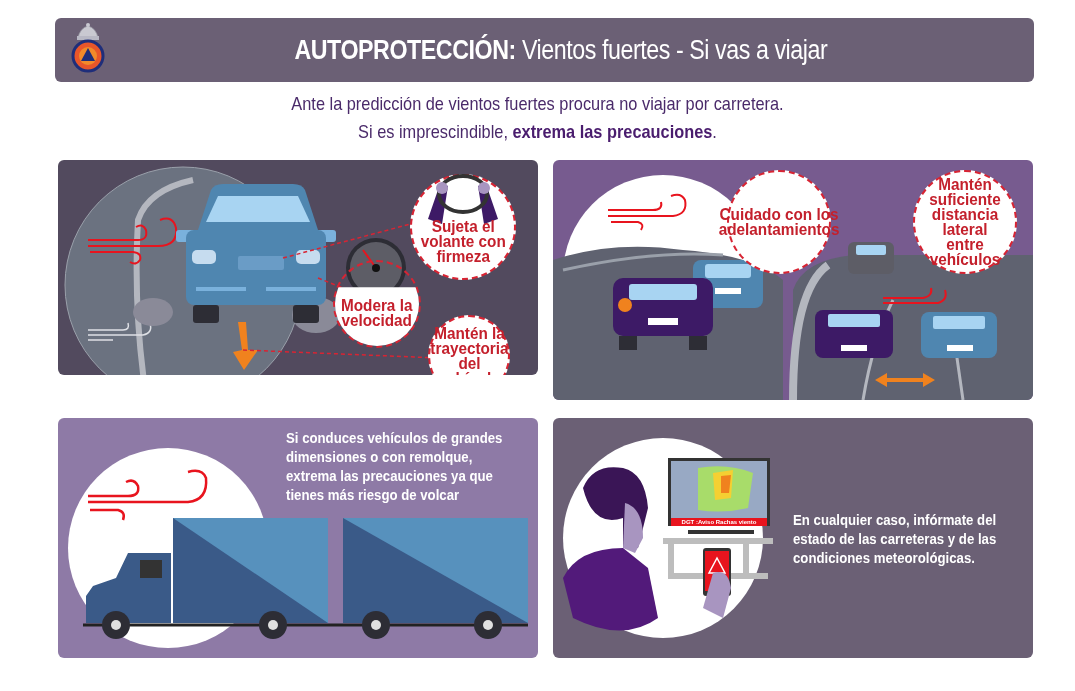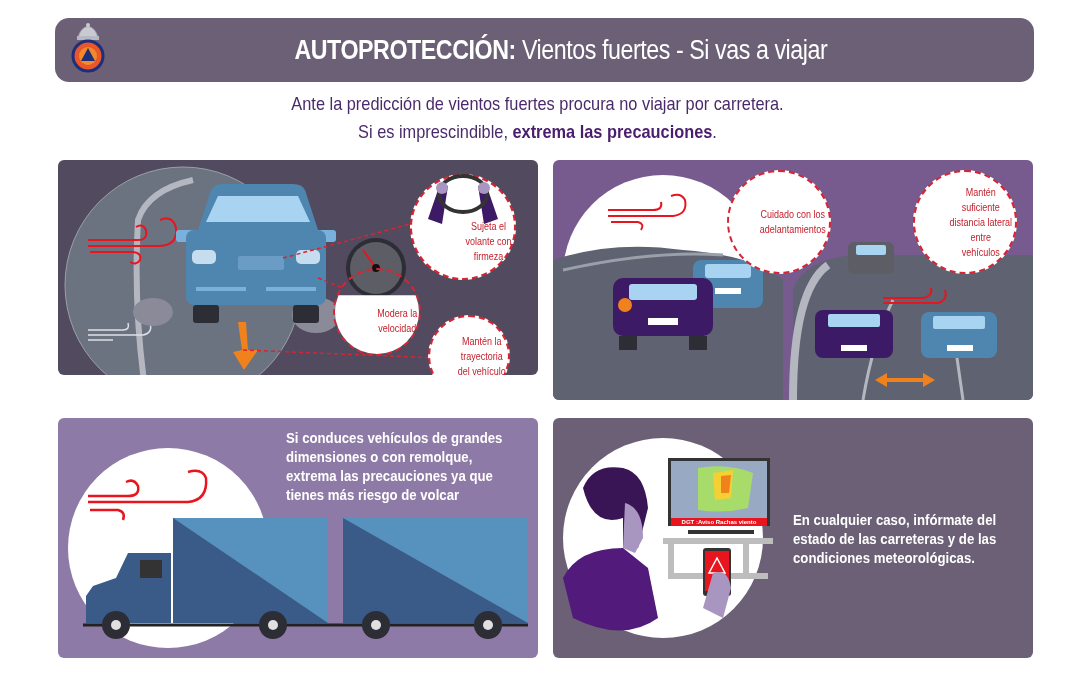--- a/index.html
+++ b/index.html
@@ -1,21 +1,21 @@
 <!DOCTYPE html>
 <html><head>
 <meta charset="utf-8">
 <style>
   * { box-sizing: border-box; margin: 0; padding: 0; }
   html, body { width: 1075px; height: 691px; background: #ffffff; overflow: hidden; }
   body { font-family: "Liberation Sans", "DejaVu Sans", sans-serif; position: relative; }
 
   .header {
     position: absolute; left: 55px; top: 18px; width: 979px; height: 64px;
-    background: #6b6075; border-radius: 14px;
+    background: #6b6075; border-radius: 6px;
     display: flex; align-items: center; justify-content: center; padding-left: 32px;
   }
   .logo { position: absolute; left: 3px; top: 2px; width: 60px; height: 60px; }
   .header-title { color: #ffffff; font-size: 27px; letter-spacing: -0.5px; transform: scaleX(0.86); white-space: nowrap; }
   .header-title b { font-weight: bold; }
   .header-title span.light { font-weight: normal; }
 
   .intro {
     position: absolute; left: 0; top: 90px; width: 1075px; text-align: center;
     color: #4a2a6a; font-size: 19px; line-height: 28px;
@@ -25,22 +25,22 @@
 
   .panel { position: absolute; border-radius: 6px; overflow: hidden; }
   .p1 { left: 58px; top: 160px; width: 480px; height: 215px; background: #524a5e; }
   .p2 { left: 553px; top: 160px; width: 480px; height: 240px; background: #775b8f; }
   .p3 { left: 58px; top: 418px; width: 480px; height: 240px; background: #8e7aa6; }
   .p4 { left: 553px; top: 418px; width: 480px; height: 240px; background: #6b6075; }
 
   .bubble {
     position: absolute; border-radius: 50%; background: #ffffff;
     border: 2px dashed #d82433;
-    display: flex; align-items: center; justify-content: flex-end; text-align: center;
-    color: #c4202c; font-weight: normal; font-size: 10px; line-height: 15px;
+    display: flex; align-items: center; justify-content: center; text-align: center;
+    color: #c4202c; font-weight: bold; font-size: 17px; line-height: 15px;
   }
   .bubble span { display: block; transform: scaleX(0.9); }
 
   .panel-text {
     position: absolute; color: #ffffff; font-weight: bold; font-size: 15px; line-height: 19px;
     transform-origin: left top; transform: scaleX(0.88);
   }
   svg { position: absolute; left: 0; top: 0; }
 </style>
 </head>
@@ -124,21 +124,21 @@
       <ellipse cx="53" cy="20" rx="24" ry="18" fill="none" stroke="#333" stroke-width="4"></ellipse>
       <circle cx="32" cy="14" r="6" fill="#a895c0"></circle>
       <circle cx="74" cy="14" r="6" fill="#a895c0"></circle>
     </svg>
     <div style="position:relative;">
       <span>Sujeta el</span>
       <span>volante con</span>
       <span>firmeza</span>
     </div>
   </div>
-  <div class="bubble" style="left:275px;top:108px;width:88px;height:88px;padding-top:18px;background:transparent;border-color:#d82433;">
+  <div class="bubble" style="left:275px;top:100px;width:88px;height:88px;padding-top:18px;background:transparent;border-color:#d82433;">
     <div style="background:#fff;position:absolute;inset:0;border-radius:50%;clip-path:inset(30% 0 0 0);"></div>
     <div style="position:relative;">
       <span>Modera la</span>
       <span>velocidad</span>
     </div>
   </div>
   <div class="bubble" style="left:370px;top:155px;width:82px;height:82px;">
     <div>
       <span>Mantén la</span>
       <span>trayectoria</span>

